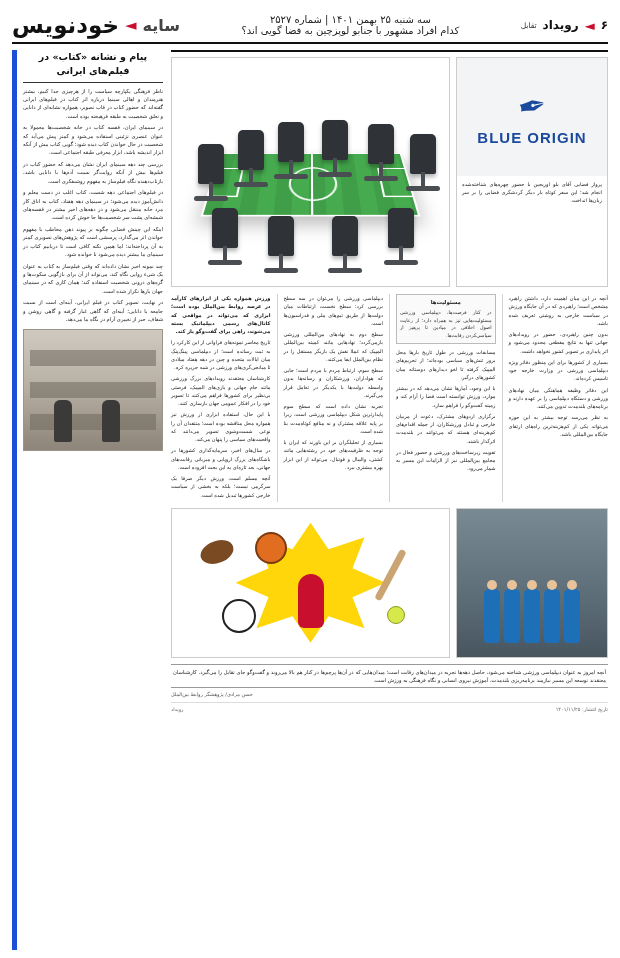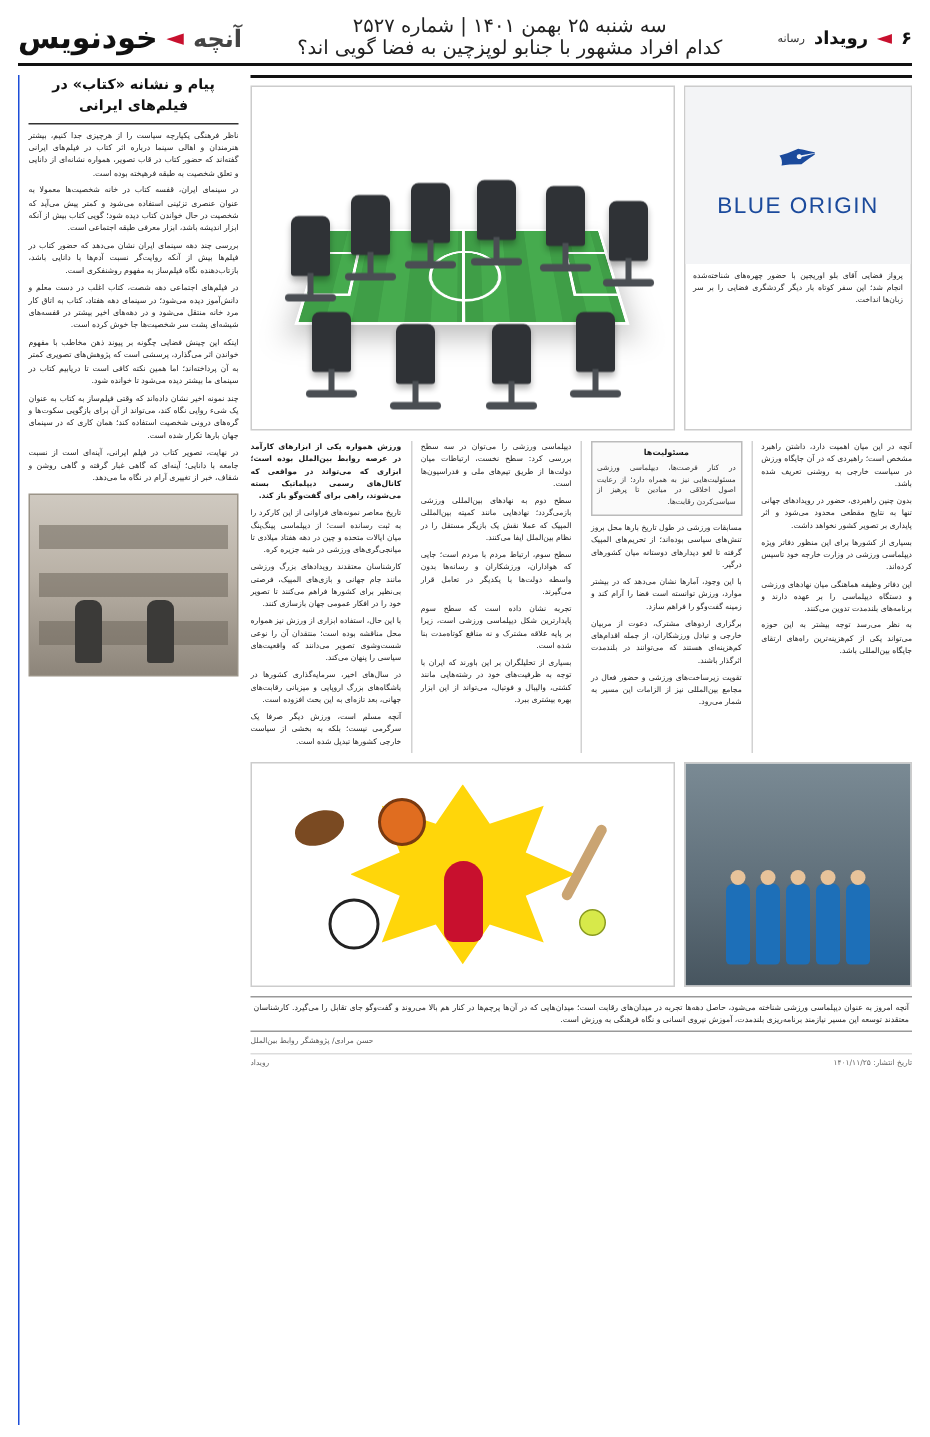--- a/index.html
+++ b/index.html
@@ -8,53 +8,53 @@
     background:#ffffff;
     font-family:"DejaVu Sans", sans-serif;
     overflow:hidden;
     color:#111;
   }
   .page{position:relative;width:620px;height:958px;box-sizing:border-box;padding:10px 12px;}
 
   
   .masthead{display:flex;align-items:center;justify-content:space-between;height:30px;border-bottom:2px solid #111;padding-bottom:2px;}
   .mh-right{display:flex;align-items:center;gap:6px;direction:rtl;}
-  .brand{font-size:20px;font-weight:bold;letter-spacing:0;}
+  .brand{font-size:23px;font-weight:bold;letter-spacing:0;}
   .brand-flag{color:#c8102e;font-size:15px;}
   .brand-sub{font-size:16px;font-weight:bold;color:#444;}
-  .mh-center{font-size:13px;color:#222;text-align:center;direction:rtl;}
+  .mh-center{font-size:10px;color:#222;text-align:center;direction:rtl;}
   .mh-left{display:flex;align-items:center;gap:6px;direction:rtl;}
   .sec-label{font-size:12px;font-weight:bold;}
   .sec-flag{color:#c8102e;font-size:13px;}
   .pagenum{font-size:12px;font-weight:bold;}
   .mh-sub{font-size:7.5px;color:#333;}
 
   
   .body-wrap{display:flex;flex-direction:row;gap:8px;margin-top:6px;height:900px;}
-  .col-right{width:140px;flex:0 0 140px;border-left:1px solid #1d4ed8;padding-left:6px;}
+  .col-right{width:140px;flex:0 0 140px;border-left:5px solid #1d4ed8;padding-left:6px;}
   .col-main{flex:1 1 auto;}
 
   
   .op-title{font-size:9.5px;font-weight:bold;text-align:center;line-height:1.5;border-bottom:1px solid #333;padding-bottom:3px;margin-bottom:4px;direction:rtl;}
   .op-text{font-size:5.2px;line-height:1.62;text-align:justify;direction:rtl;color:#222;}
   .op-text p{margin:0 0 3px 0;}
   .op-photo{margin-top:6px;height:120px;background:linear-gradient(180deg,#cfc9c0 0%,#b9b1a6 45%,#8d857a 100%);position:relative;overflow:hidden;border:1px solid #9b9488;}
   .op-photo .shelf{position:absolute;left:6px;right:6px;height:16px;background:#6f675c;opacity:.55;}
   .op-photo .fig{position:absolute;width:18px;height:42px;background:#3b3a38;border-radius:6px 6px 2px 2px;bottom:8px;}
 
   
   .headline{font-size:18px;font-weight:bold;text-align:center;direction:rtl;margin:2px 0 6px 0;line-height:1.45;}
   .rule-top{height:2px;background:#111;margin-bottom:5px;}
 
   
   .hero{display:flex;flex-direction:row;gap:6px;height:230px;}
   .hero-ad{width:150px;flex:0 0 150px;border:1px solid #ccc;background:#fff;display:flex;flex-direction:column;}
   .ad-top{flex:0 0 118px;background:#f3f4f6;display:flex;flex-direction:column;align-items:center;justify-content:center;gap:6px;}
   .feather{font-size:34px;color:#1b4a9c;line-height:1;transform:rotate(-12deg);}
-  .ad-brand{font-size:15px;font-weight:normal;color:#1b4a9c;letter-spacing:1px;font-family:"Liberation Sans",sans-serif;}
+  .ad-brand{font-size:15px;font-weight:bold;color:#1b4a9c;letter-spacing:1px;font-family:"Liberation Sans",sans-serif;}
   .ad-caption{font-size:5.1px;line-height:1.6;text-align:justify;direction:rtl;padding:4px 5px;color:#222;}
   .hero-img{flex:1 1 auto;border:1px solid #ccc;position:relative;overflow:hidden;background:#ffffff;}
   .pitch{position:absolute;left:14%;right:14%;top:34%;bottom:26%;background:repeating-linear-gradient(90deg,#3f9e47 0 16px,#46ab4e 16px 32px);border:2px solid #ffffff;transform:perspective(340px) rotateX(46deg);box-shadow:0 10px 18px rgba(0,0,0,.25);}
   .pitch .mid{position:absolute;left:50%;top:0;bottom:0;width:2px;background:#fff;}
   .pitch .circle{position:absolute;left:50%;top:50%;width:44px;height:44px;margin:-22px 0 0 -22px;border:2px solid #fff;border-radius:50%;}
   .pitch .box-l,.pitch .box-r{position:absolute;top:26%;bottom:26%;width:26px;border:2px solid #fff;}
   .pitch .box-l{left:0;border-left:none;}
   .pitch .box-r{right:0;border-right:none;}
   .chair{position:absolute;width:26px;height:40px;background:#2f3236;border-radius:5px 5px 2px 2px;box-shadow:0 3px 4px rgba(0,0,0,.3);}
   .chair:after{content:"";position:absolute;left:11px;top:38px;width:4px;height:16px;background:#4a4e53;}
@@ -94,28 +94,28 @@
 </head>
 <body>
 
 <div class="page">
 
   <div class="masthead">
     <div class="mh-left">
       <span class="pagenum">۶</span>
       <span class="sec-flag">◄</span>
       <span class="sec-label">رویداد</span>
-      <span class="mh-sub">رسانه</span>
+      <span class="mh-sub">تقابل</span>
     </div>
     <div class="mh-center">
       <div>سه شنبه ۲۵ بهمن ۱۴۰۱ | شماره ۲۵۲۷</div>
       <div>کدام افراد مشهور با جنابو لوپزچین به فضا گویی اند؟</div>
     </div>
     <div class="mh-right">
-      <span class="brand-sub">آنچه</span>
+      <span class="brand-sub">سایه</span>
       <span class="brand-flag">◄</span>
       <span class="brand">خودنویس</span>
     </div>
   </div>
 
   <div class="body-wrap">
 
     <div class="col-main">
       <div class="rule-top"></div>
 

